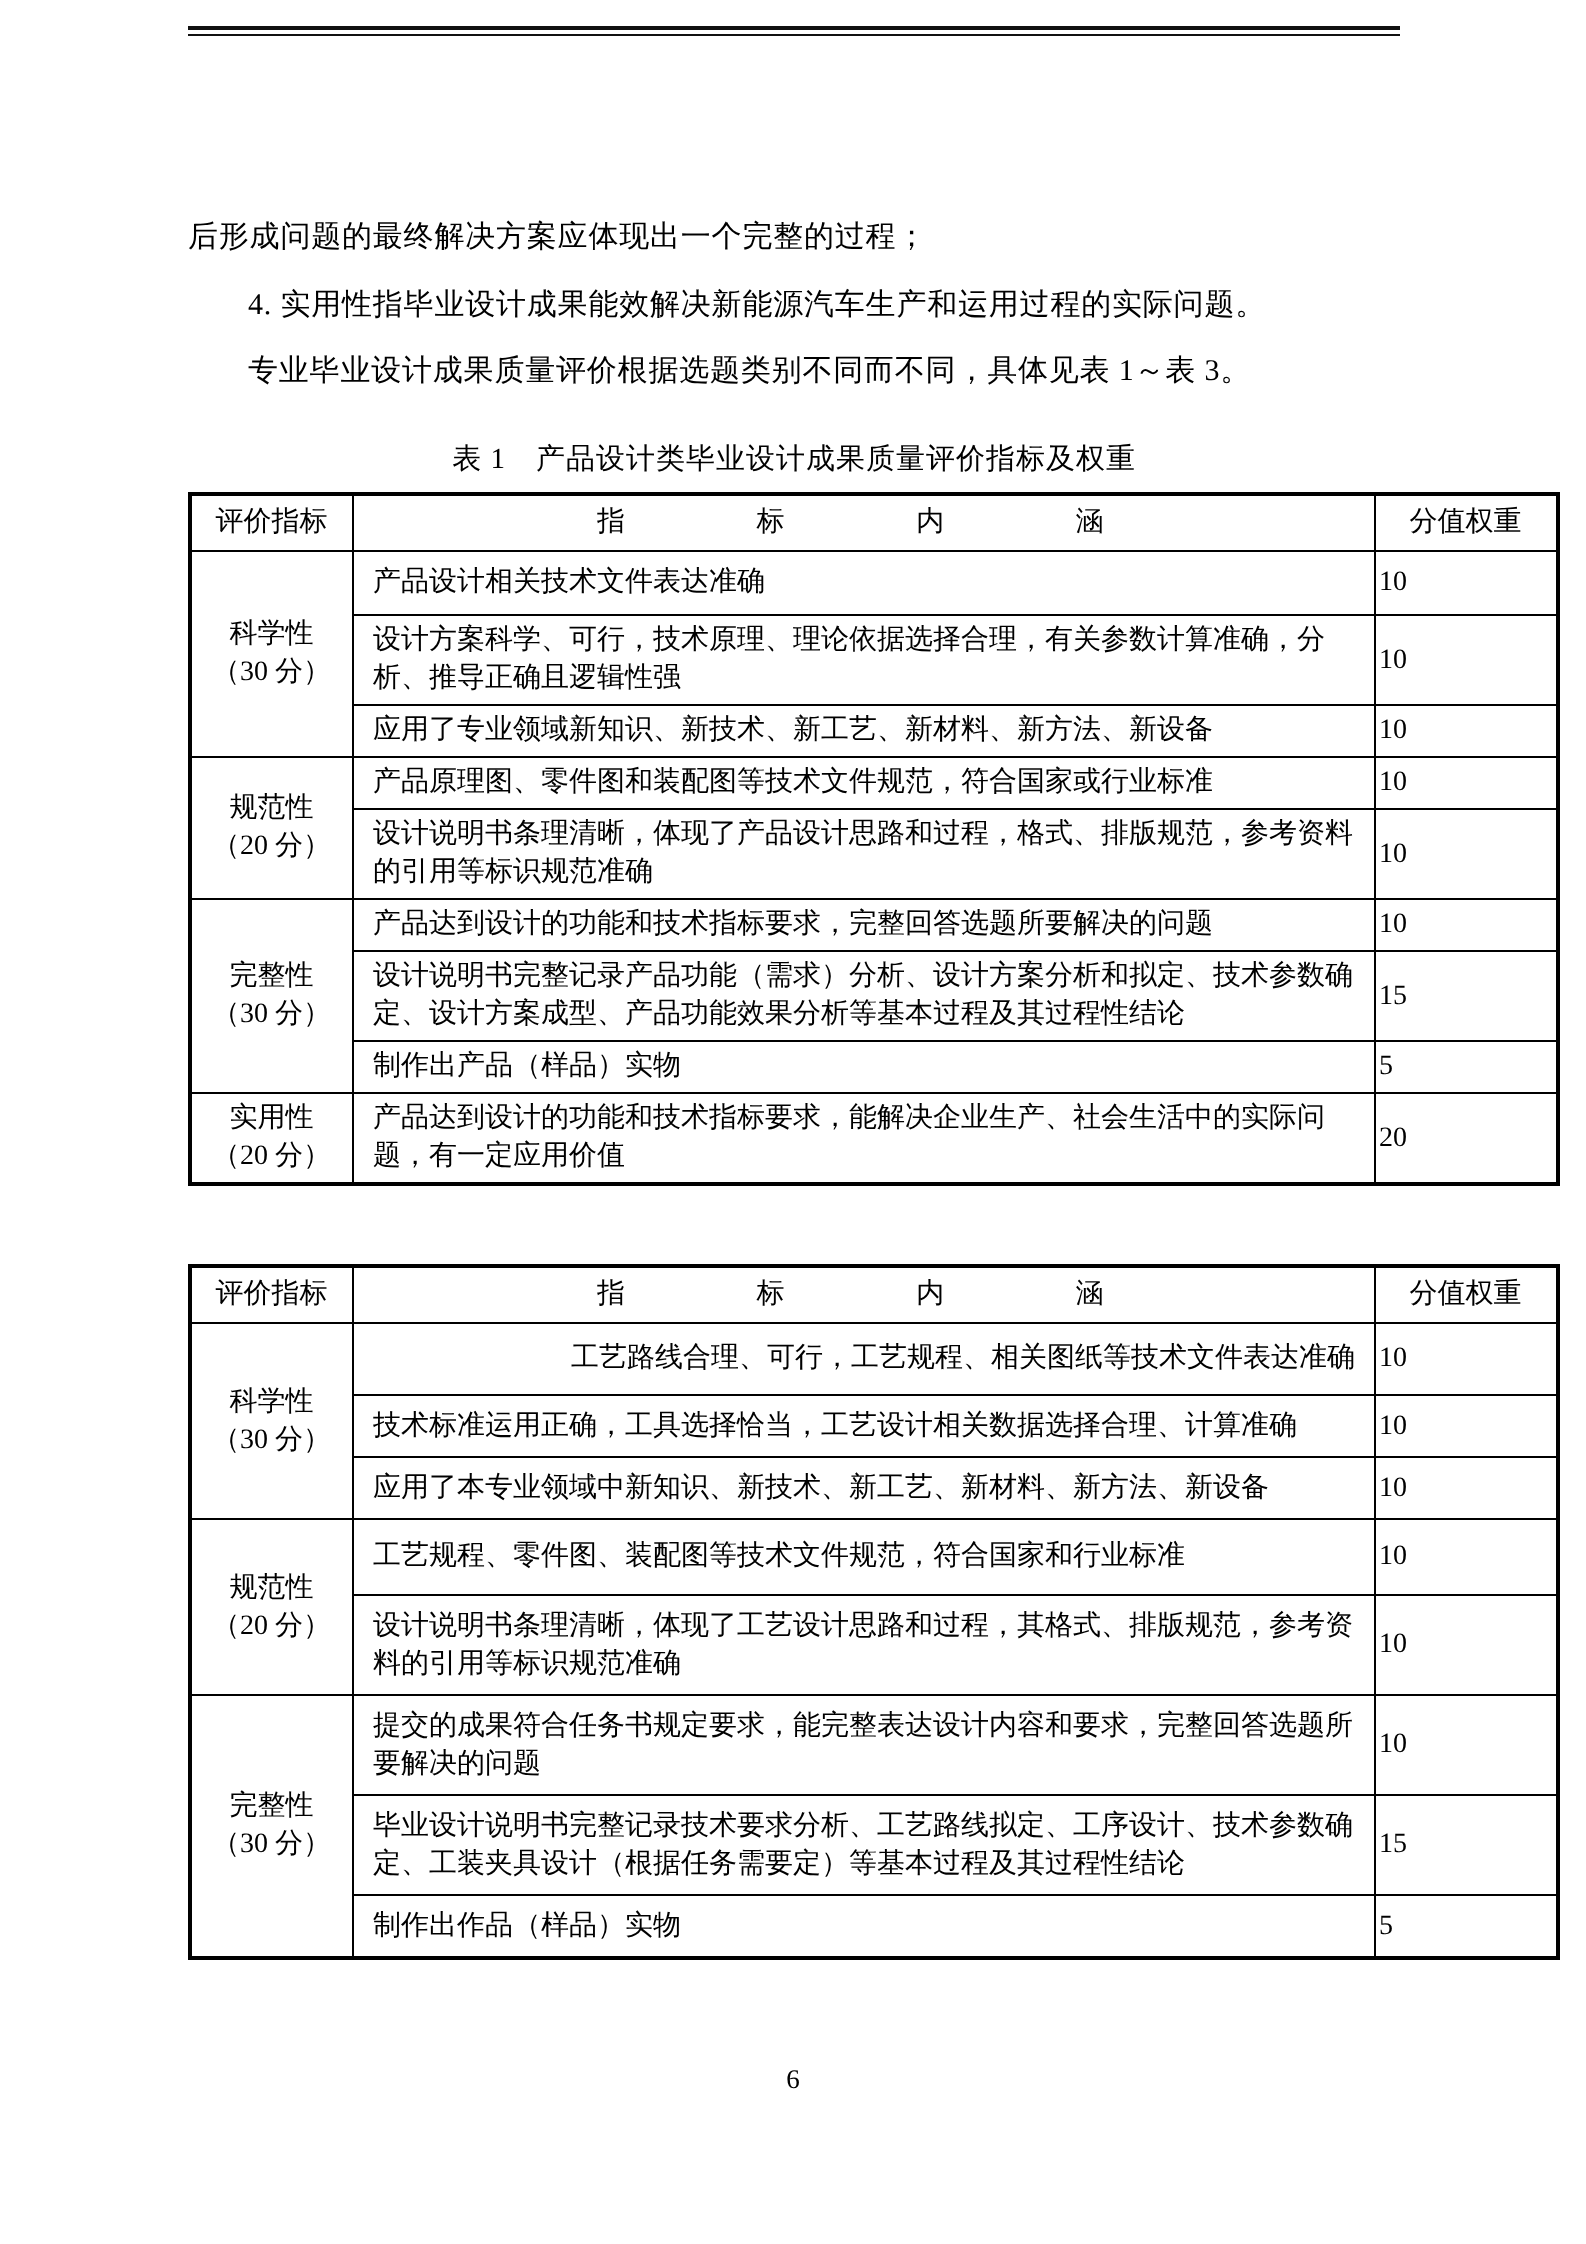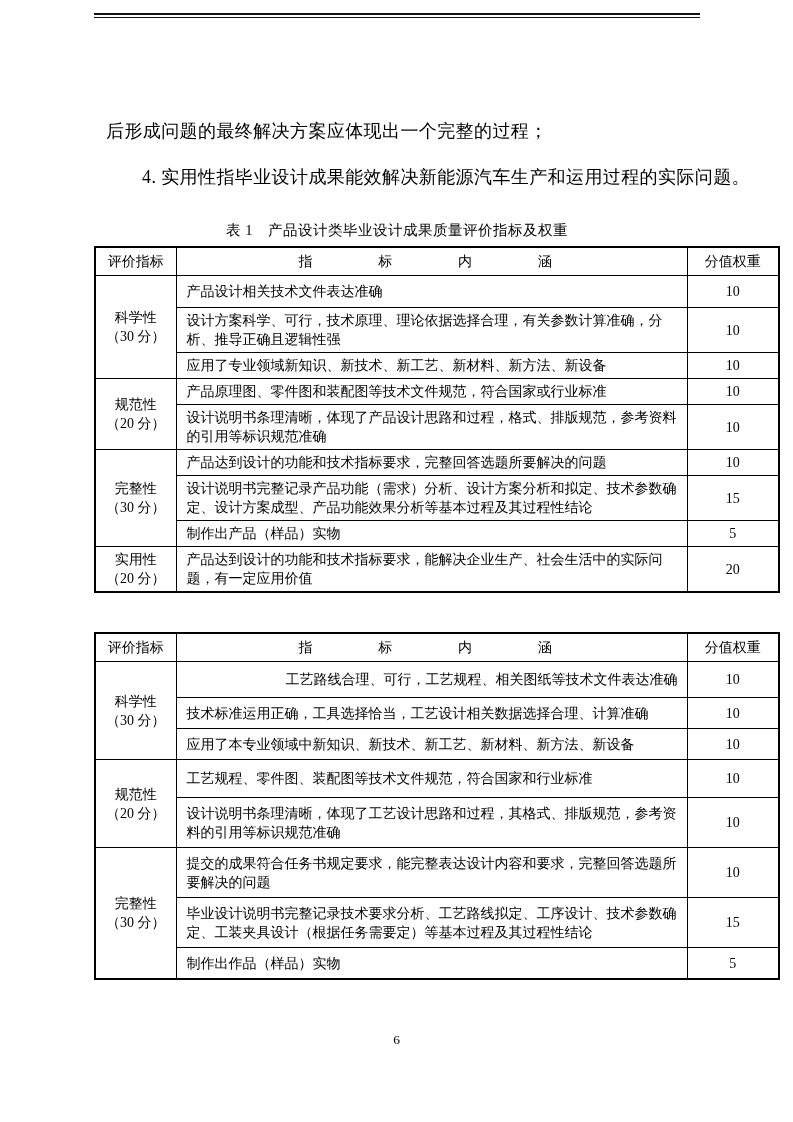--- a/index.html
+++ b/index.html
@@ -12,21 +12,21 @@
 
   
   .header-rule{
     position:absolute;left:94px;top:13px;width:606px;height:2px;
     border-top:2.5px solid #111;border-bottom:1px solid #111;
   }
 
   
   .paragraphs{position:absolute;left:94px;top:103px;width:612px;}
   .paragraphs p{
-    margin:12px;font-size:18px;line-height:33.5px;letter-spacing:0.4px;
+    margin:0;font-size:15px;line-height:33.5px;letter-spacing:0.4px;
     white-space:nowrap;
   }
   .paragraphs p.indent{text-indent:2em;}
 
   
   .tbl-title{
     position:absolute;left:94px;width:606px;text-align:center;
     font-size:14.5px;font-weight:normal;line-height:18px;letter-spacing:0.5px;
   }
   .tbl-title.t1{top:221px;}
@@ -44,21 +44,21 @@
     border:1px solid #000;font-size:14px;line-height:19px;
     font-weight:normal;color:#000;word-break:break-all;
   }
   table.eval th{text-align:center;padding:4px 2px;}
   th.h-content{letter-spacing:0.05em;}
   th.h-content .spread{letter-spacing:0.9em;}
   col.c-indicator{width:81px;}
   col.c-weight{width:92px;}
   td.cat{text-align:center;vertical-align:middle;padding:2px;}
   td.desc{text-align:left;vertical-align:middle;padding:3px 9px 3px 10px;}
-  td.weight{text-align:center;vertical-align:middle;font-size:13.5px;padding:2px;}
+  td.weight{vertical-align:middle;font-size:13.5px;padding:2px;}
   table.eval.t2 td.desc{padding-top:5.5px;padding-bottom:5.5px;}
   table.eval.t1 tbody tr:first-child td.desc{padding-top:6px;padding-bottom:6px;}
   table.eval.t2 tbody tr:first-child td.desc{padding-top:8px;padding-bottom:8px;text-align:right;}
   table.eval.t2 tbody tr:nth-child(4) td.desc{padding-top:9px;padding-bottom:9px;}
 
   
   .page-number{
     position:absolute;left:0;top:1031px;width:793px;text-align:center;
     font-size:13.5px;line-height:18px;
   }
@@ -66,20 +66,21 @@
 </head>
 <body>
 
 <div class="page">
 
   <div class="header-rule"></div>
 
   <div class="paragraphs">
     <p>后形成问题的最终解决方案应体现出一个完整的过程；</p>
     <p class="indent">4. 实用性指毕业设计成果能效解决新能源汽车生产和运用过程的实际问题。</p>
+    <p class="indent">专业毕业设计成果质量评价根据选题类别不同而不同，具体见表 1～表 3。</p>
   </div>
 
   <div class="tbl-title t1">表 1　产品设计类毕业设计成果质量评价指标及权重</div>
 
   <table class="eval t1">
     <colgroup>
       <col class="c-indicator">
         <col class="c-content">
         <col class="c-weight">
     </colgroup>

